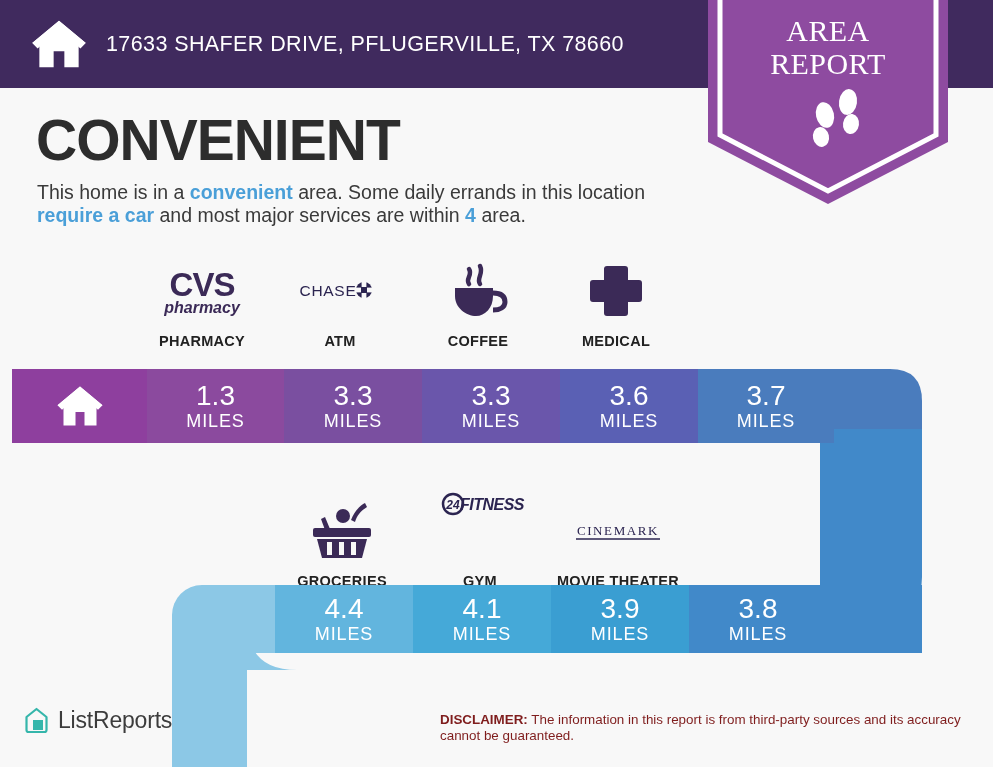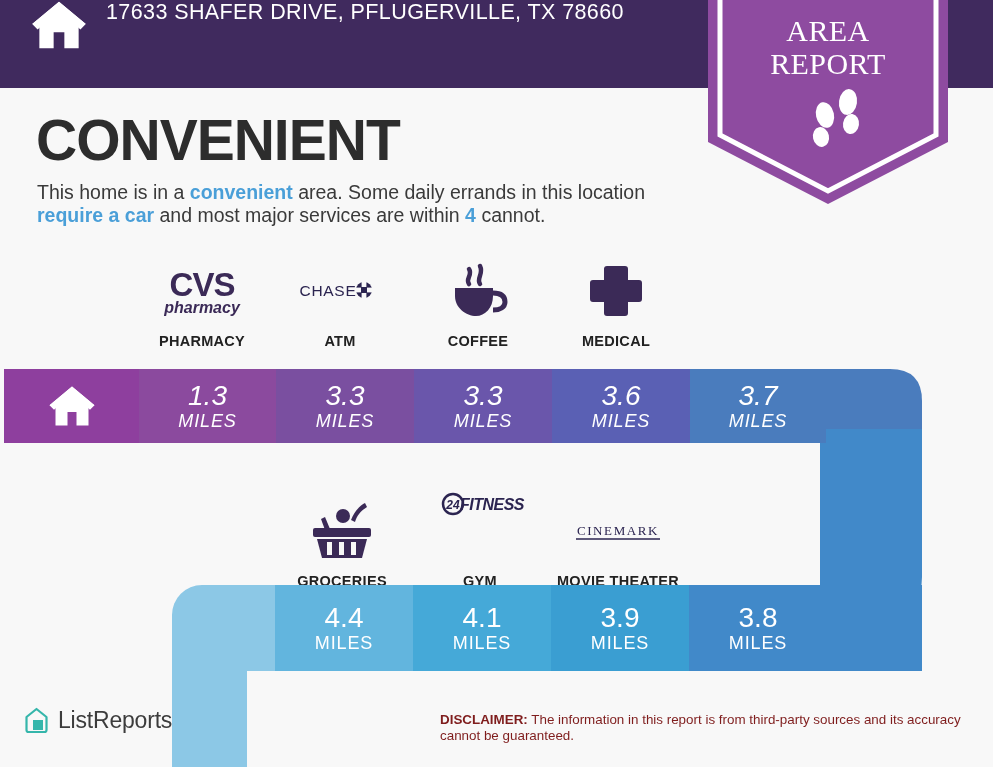--- a/index.html
+++ b/index.html
@@ -8,21 +8,21 @@
     background: #f7f7f7;
     font-family: "Liberation Sans", sans-serif;
     overflow: hidden;
   }
   #page { position: relative; width: 993px; height: 767px; background: #f8f8f8; }
 
   
   .header {
     position: absolute; left: 0; top: 0; width: 993px; height: 88px;
     background: #402a5e;
-    display: flex; 
+    display: flex; align-items: center;
   }
   .header-home { margin-left: 30px; width: 58px; height: 50px; }
   .header-address {
     margin-left: 18px; color: #ffffff;
     font-size: 21.5px; letter-spacing: 0.4px; font-weight: 400;
   }
 
   
   .badge { position: absolute; left: 708px; top: -8px; width: 240px; height: 220px; }
   .badge-label {
@@ -106,21 +106,21 @@
       </g>
     </svg>
     <div class="badge-label">
       <span>AREA</span><br>
       <span>REPORT</span>
     </div>
   </div>
 
   <div class="title">CONVENIENT</div>
   <div class="subtitle">
-    <span>This home is in a </span><span class="hl">convenient</span><span> area. Some daily errands in this location </span><span class="hl">require a car</span><span> and most major services are within </span><span class="hl">4</span><span> cannot.</span>
+    <span>This home is in a </span><span class="hl">convenient</span><span> area. Some daily errands in this location </span><span class="hl">require a car</span><span> and most major services are within </span><span class="hl">4</span><span> area.</span>
   </div>
 
   <div class="icon-row" style="left:133px; top:260px; width:755px;">
 
 
     <div class="icon-cell" style="width:138px;">
       <div class="icon-art">
         <svg width="92" height="62" viewBox="0 0 92 62">
           <text x="46" y="36" font-family="Liberation Sans, sans-serif" font-size="33" font-weight="bold" fill="#3b2a57" text-anchor="middle" letter-spacing="-1">CVS</text>
           <text x="46" y="53" font-family="Liberation Sans, sans-serif" font-size="16" font-weight="bold" fill="#3b2a57" text-anchor="middle" font-style="italic">pharmacy</text>
@@ -165,21 +165,21 @@
       </div>
       <div class="icon-label">MEDICAL</div>
     </div>
   </div>
 
   <svg class="conn" style="left:820px; top:369px;" width="110" height="295">
     <path fill="#4a7cbd" d="M0 0 L70 0 Q102 0 102 32 L102 60 L0 60 Z"></path>
     <path fill="#4189c9" d="M0 60 L102 60 L102 208 Q102 240 70 240 L0 240 Z"></path>
   </svg>
 
-  <div class="bar" style="left:4px; top:369px; width:822px; height:74px;font-style:italic;">
+  <div class="bar" style="left:12px; top:369px; width:822px; height:74px;">
     <div class="bar-home" style="width:135px; background:#8e3f9e;">
       <svg width="52" height="42" viewBox="0 0 64 56">
         <path fill="#ffffff" d="M32 2 L62 27 L54 27 L54 54 L38 54 L38 36 L26 36 L26 54 L10 54 L10 27 L2 27 Z"></path>
         <path fill="#ffffff" d="M32 2 L62 27 L56 33 L32 12 L8 33 L2 27 Z"></path>
       </svg>
     </div>
     <div class="seg" style="width:137px; background:#8b4a9e;">
       <span class="val">1.3</span>
       <span class="unit">MILES</span>
     </div>
@@ -242,21 +242,21 @@
     </div>
   </div>
 
   <div class="conn" style="left:172px; top:620px; width:75px; height:147px; background:#8cc8e6;"></div>
   <svg class="conn" style="left:247px; top:620px;" width="50" height="50">
     <path fill="#f8f8f8" d="M0 50 L0 0 L50 0 Q0 0 0 50 Z M0 0 L50 0 L50 50 Q50 0 0 0 Z"></path>
     <path fill="#f8f8f8" d="M0 0 L50 0 L50 50 L0 50 Z"></path>
     <path fill="#8cc8e6" d="M0 0 L0 50 L50 50 Q0 50 0 0 Z"></path>
   </svg>
 
-  <div class="bar" style="left:172px; top:585px; width:750px; height:86px;">
+  <div class="bar" style="left:172px; top:585px; width:750px; height:68px;">
     <div style="width:103px; background:#8cc8e6; border-top-left-radius:30px; height:100%;"></div>
     <div class="seg" style="width:138px; background:#62b5de;">
       <span class="val">4.4</span>
       <span class="unit">MILES</span>
     </div>
     <div class="seg" style="width:138px; background:#45a9d8;">
       <span class="val">4.1</span>
       <span class="unit">MILES</span>
     </div>
     <div class="seg" style="width:138px; background:#3a9ed2;">

